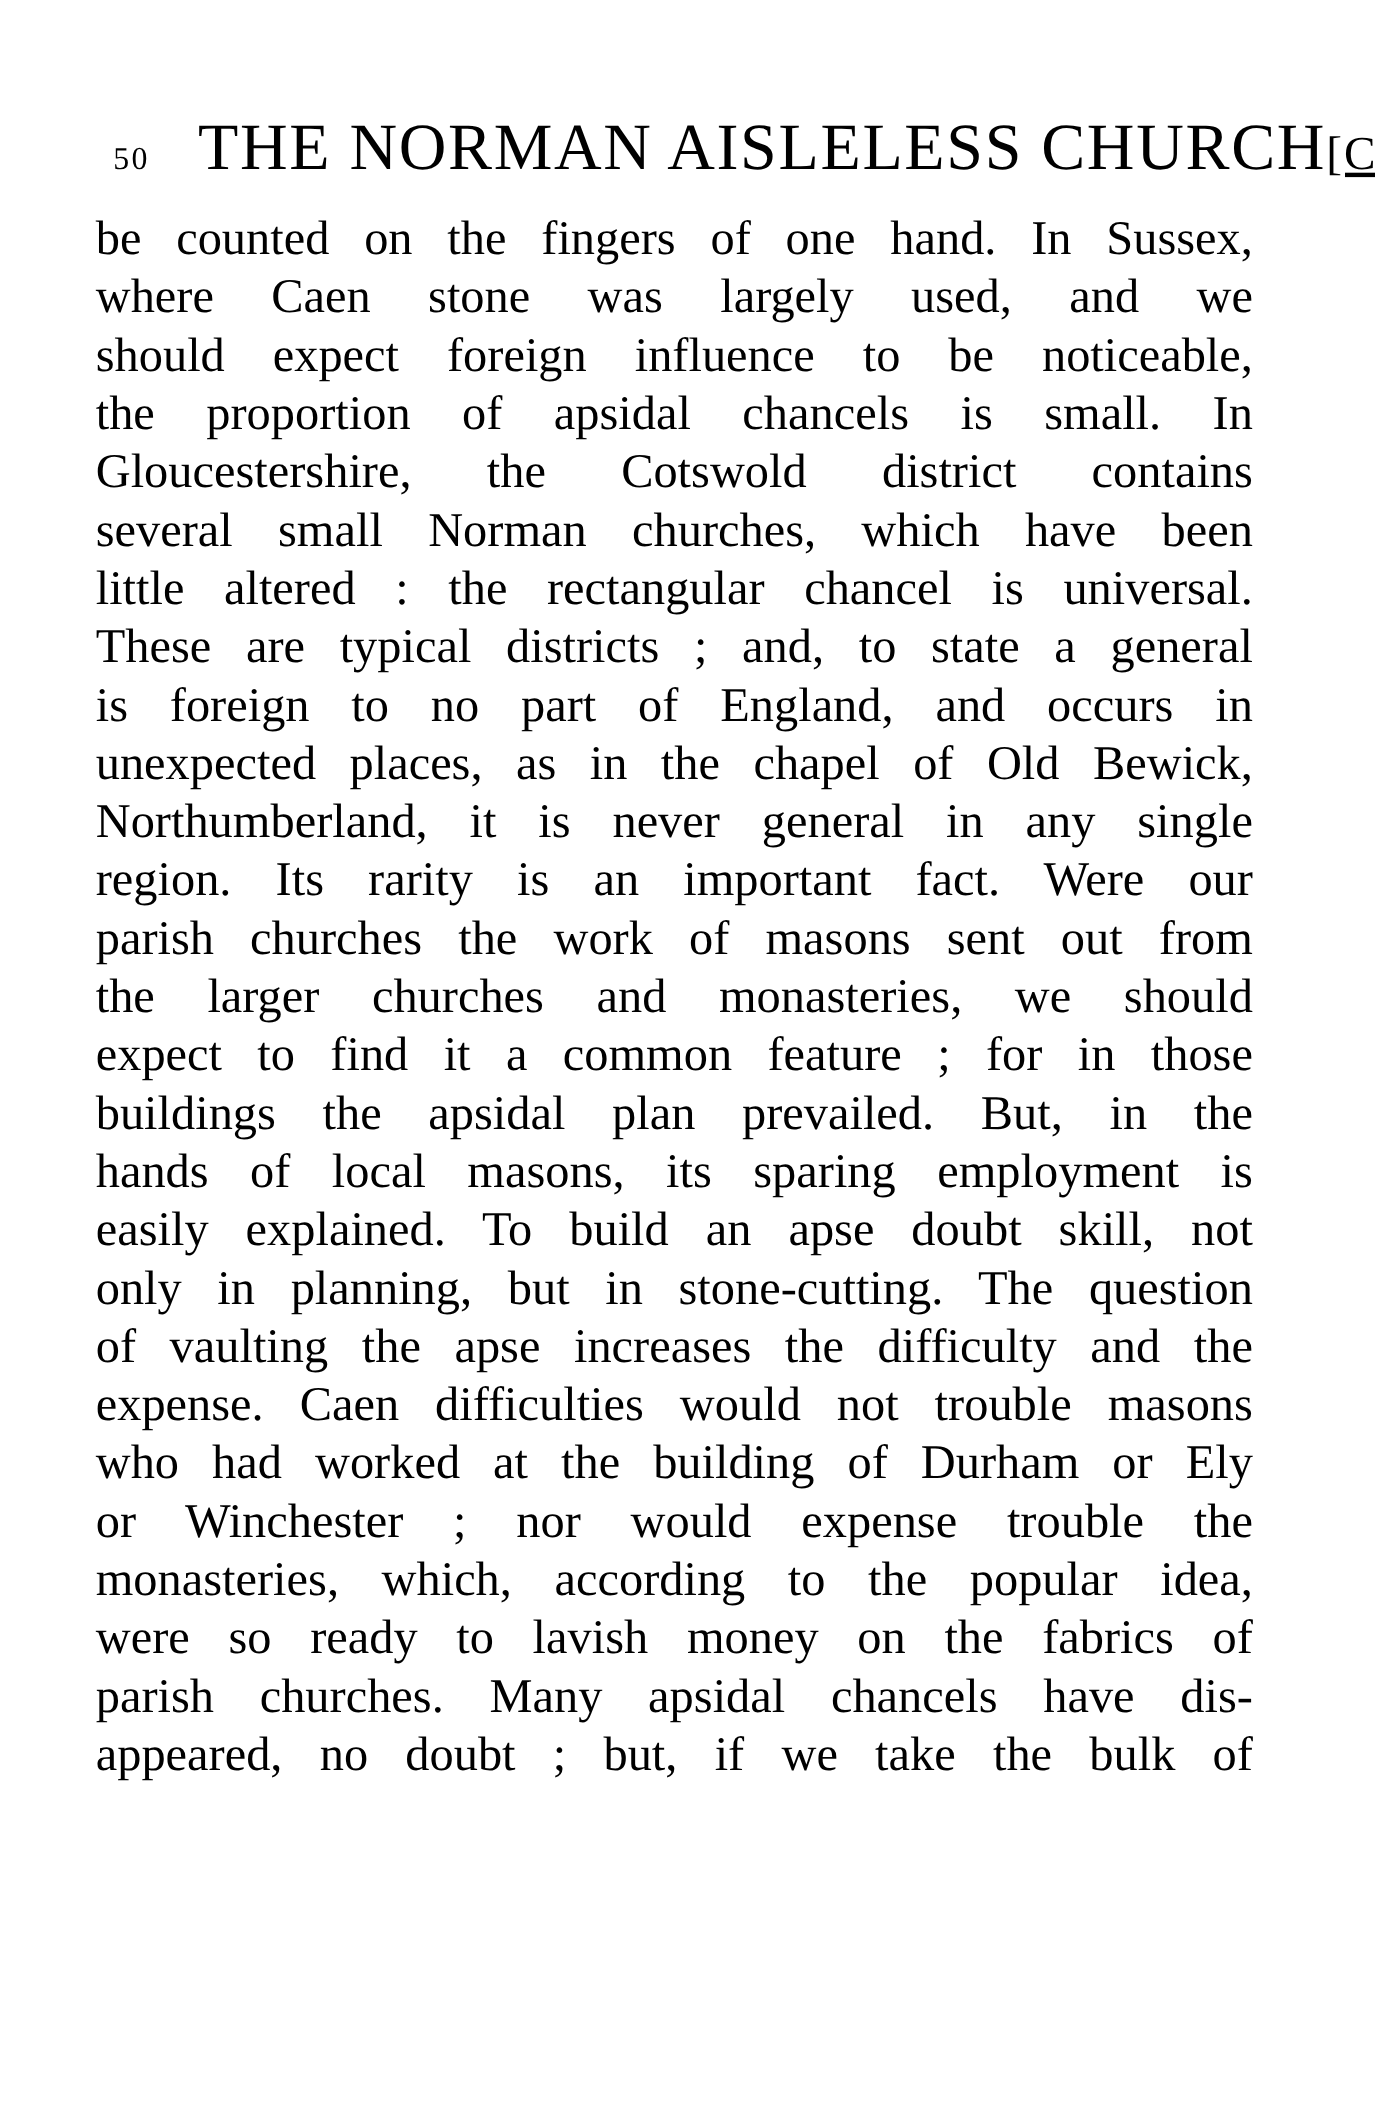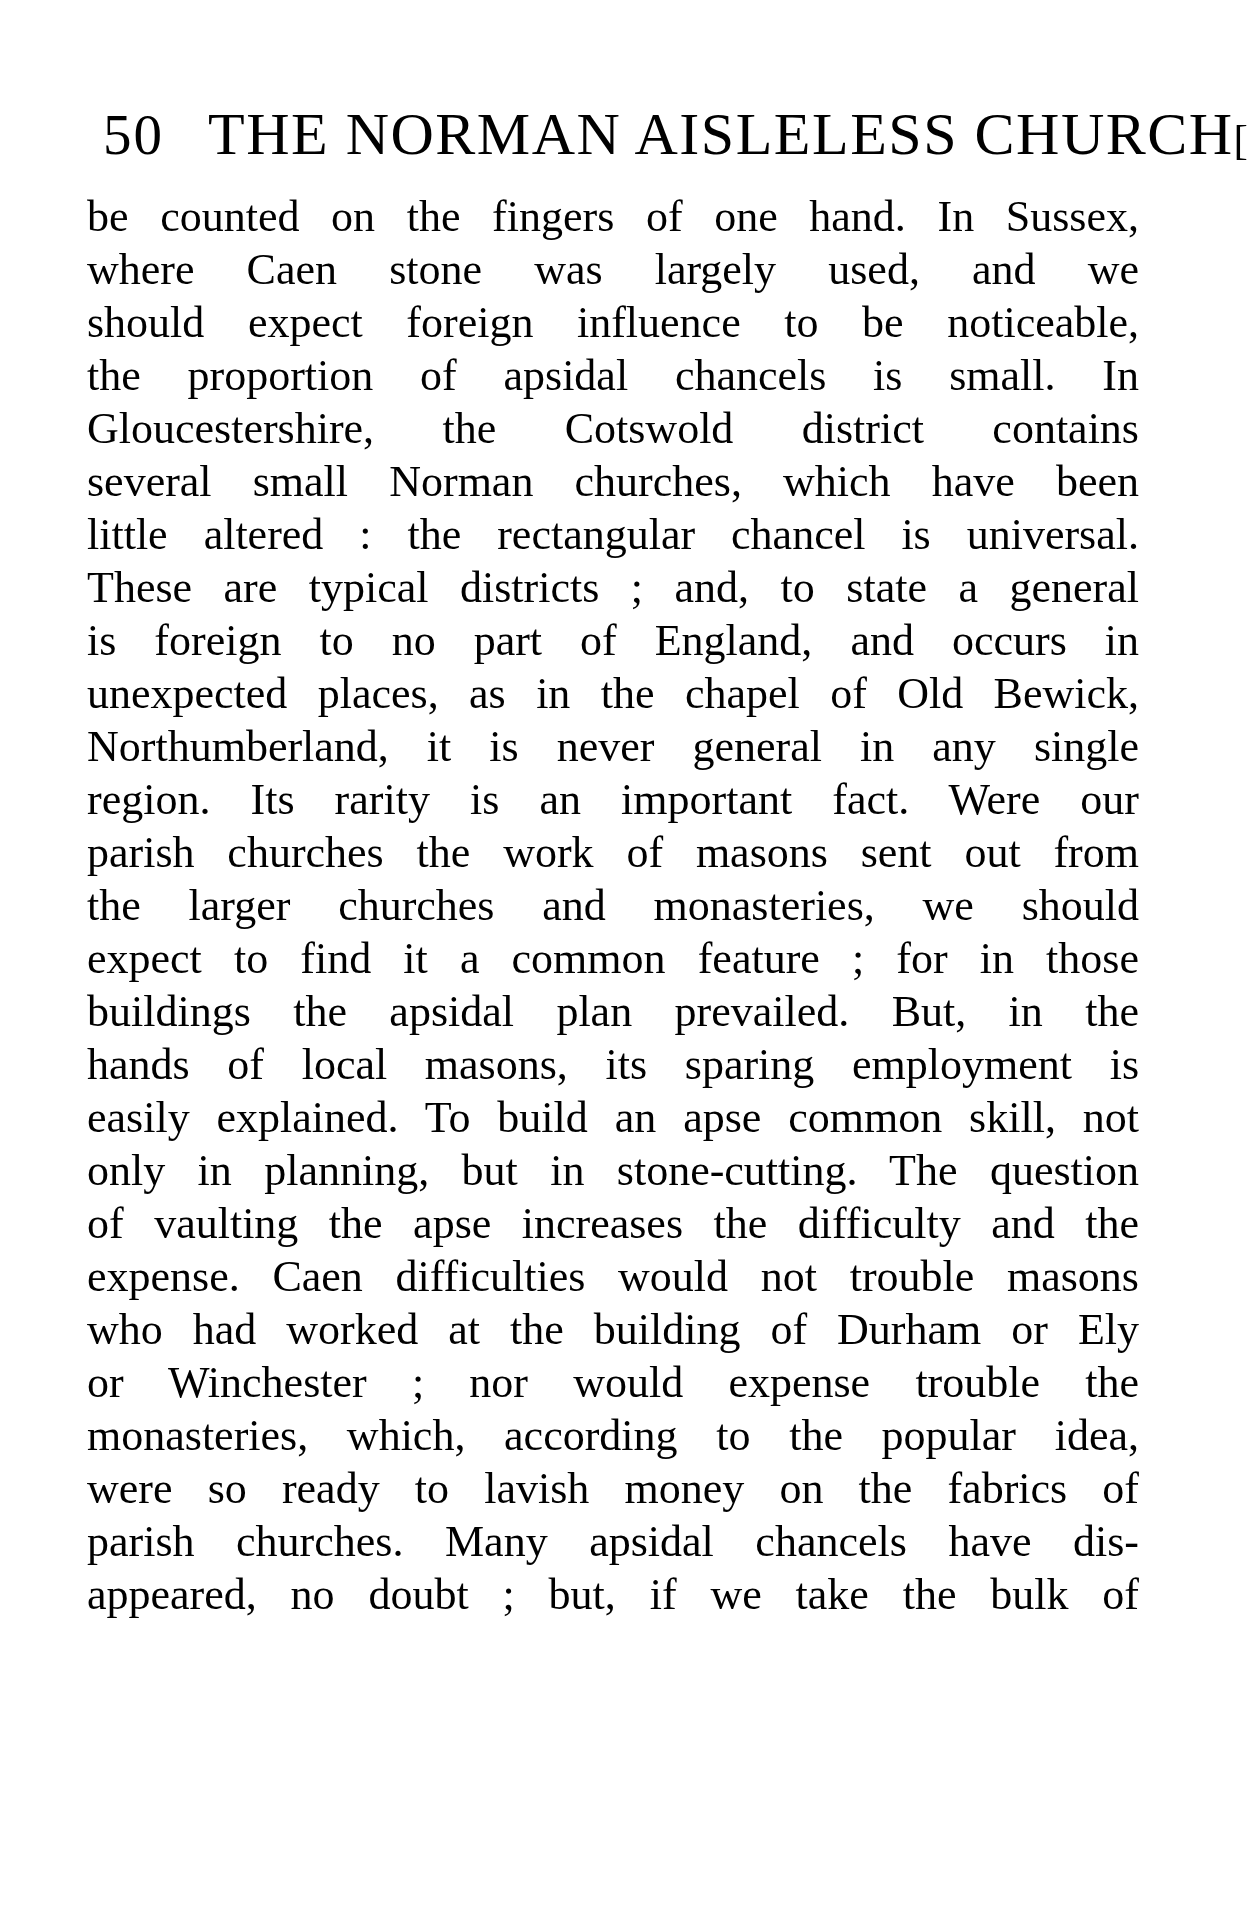--- a/index.html
+++ b/index.html
@@ -19,21 +19,21 @@
   .running-head {
     position: absolute;
     left: 103px;
     top: 100px;
     width: 1052px;
     display: flex;
     align-items: baseline;
     white-space: nowrap;
   }
   .pagenum {
-    font-size: 57px;
+    font-size: 29px;
     letter-spacing: 2px;
   }
   .running-title {
     margin-left: 44px;
     font-size: 60px;
     letter-spacing: 1.5px;
   }
   .chapter {
     margin-left: auto;
     font-size: 43px;
@@ -78,21 +78,21 @@
     <div class="line">These are typical districts ; and, to state a general</div>
     <div class="line">is foreign to no part of England, and occurs in</div>
     <div class="line">unexpected places, as in the chapel of Old Bewick,</div>
     <div class="line">Northumberland, it is never general in any single</div>
     <div class="line">region.  Its rarity is an important fact.  Were our</div>
     <div class="line">parish churches the work of masons sent out from</div>
     <div class="line">the larger churches and monasteries, we should</div>
     <div class="line">expect to find it a common feature ; for in those</div>
     <div class="line">buildings the apsidal plan prevailed.  But, in the</div>
     <div class="line">hands of local masons, its sparing employment is</div>
-    <div class="line">easily explained.  To build an apse common skill, not</div>
+    <div class="line">easily explained.  To build an apse doubt skill, not</div>
     <div class="line">only in planning, but in stone-cutting.  The question</div>
     <div class="line">of vaulting the apse increases the difficulty and the</div>
     <div class="line">expense.  Caen difficulties would not trouble masons</div>
     <div class="line">who had worked at the building of Durham or Ely</div>
     <div class="line">or Winchester ; nor would expense trouble the</div>
     <div class="line">monasteries, which, according to the popular idea,</div>
     <div class="line">were so ready to lavish money on the fabrics of</div>
     <div class="line">parish churches.  Many apsidal chancels have dis-</div>
     <div class="line">appeared, no doubt ; but, if we take the bulk of</div>
   </main>

